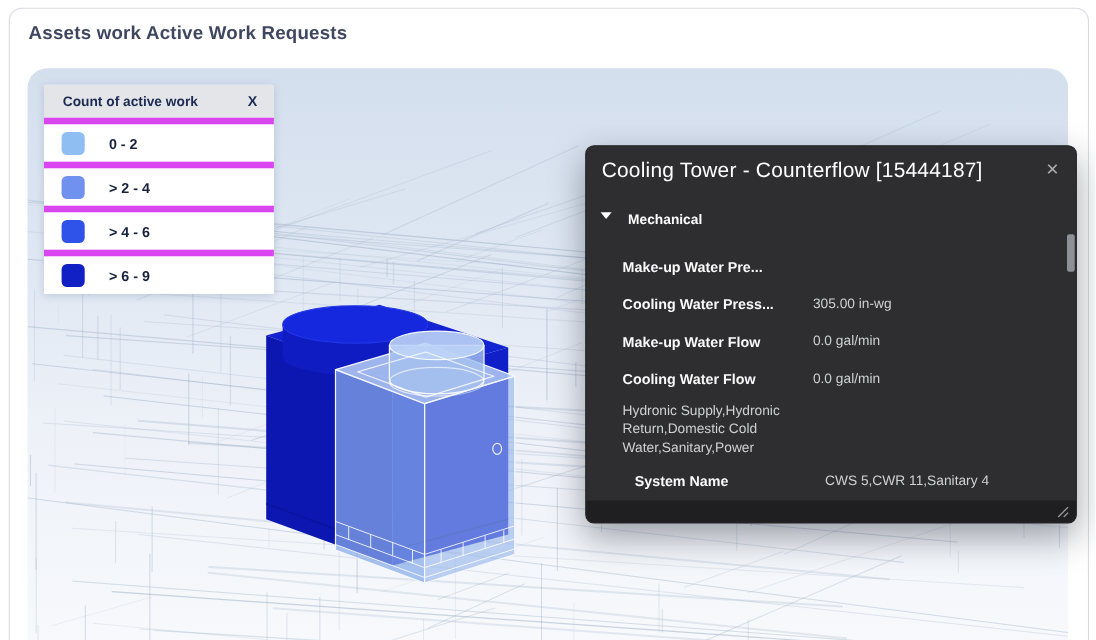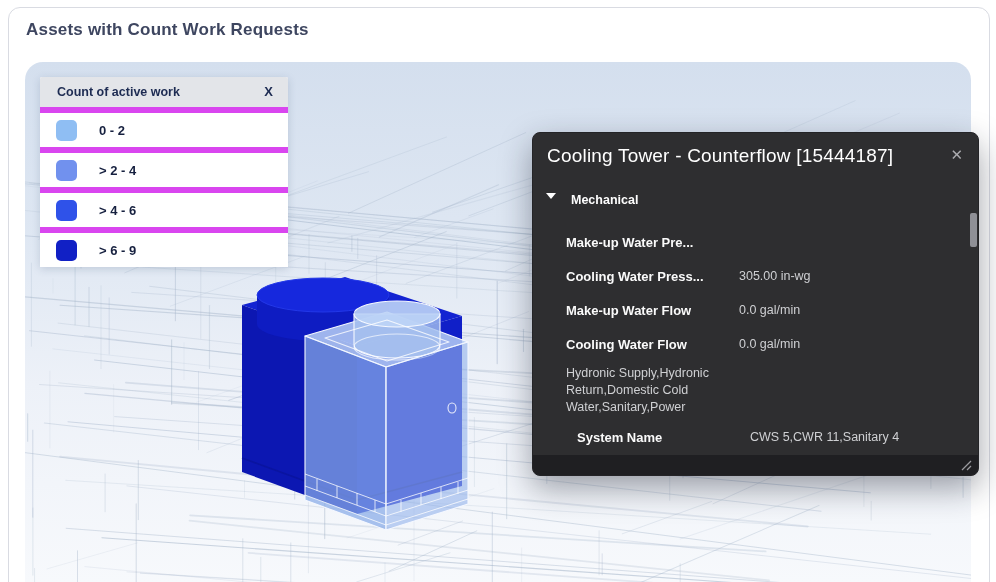--- a/index.html
+++ b/index.html
@@ -20,21 +20,21 @@
   
   .viewer-card {
     position: absolute; left: 25px; top: 62px; width: 946px; height: 520px;
     border-radius: 18px 18px 0 0; overflow: hidden;
     background: linear-gradient(180deg, #d4dfee 0%, #dde6f2 30%, #edf1f8 62%, #f7f9fc 100%);
   }
   .scene-svg { position: absolute; left: 0; top: 0; width: 946px; height: 520px; display: block; }
 
   
   .legend {
-    position: absolute; left: 40px; top: 77px; width: 248px;
+    position: absolute; left: 40px; top: 77px; width: 209px;
     background: #fff; border-radius: 2px;
     box-shadow: 0 2px 8px rgba(40,60,100,.18);
   }
   .legend-header {
     position: relative; height: 30px; background: #e3e5e9; border-radius: 2px 2px 0 0;
     display: flex; align-items: center; padding-left: 17px;
   }
   .legend-title { font-size: 12.5px; font-weight: 700; color: #1d2b52; }
   .legend-close {
     position: absolute; right: 15px; top: 7px; font-size: 13px; font-weight: 800;
@@ -85,21 +85,21 @@
   }
   .tt-resize { position: absolute; right: 6px; bottom: 4px; cursor: nwse-resize; }
 </style>
 </head>
 <body>
 
 <div class="stage">
 
   <div class="outer-frame"></div>
 
-  <div class="page-title">Assets with Count Work Requests</div>
+  <div class="page-title">Assets work Active Work Requests</div>
 
   <div class="viewer-card">
     <svg class="scene-svg" viewBox="0 0 946 520">
       <g id="wireframe" stroke="#9fb0c6" fill="none" stroke-linecap="round">
           <line x1="123.0" y1="152.7" x2="810.1" y2="221.0" stroke-width="0.7907149570485181" opacity="0.20314155722183247"></line>
           <line x1="-12.4" y1="147.2" x2="967.2" y2="249.5" stroke-width="0.543209060348202" opacity="0.3373386361158167"></line>
           <line x1="90.7" y1="194.7" x2="816.5" y2="238.3" stroke-width="1.1282528426629737" opacity="0.3027633182996713"></line>
           <line x1="-27.8" y1="120.5" x2="804.2" y2="219.4" stroke-width="0.5861727410397365" opacity="0.18262932742602625"></line>
           <line x1="116.0" y1="159.0" x2="953.3" y2="229.8" stroke-width="1.0760211217105486" opacity="0.2734962945959979"></line>
           <line x1="59.9" y1="331.4" x2="803.8" y2="399.7" stroke-width="1.138383919903256" opacity="0.3892709070114749"></line>

